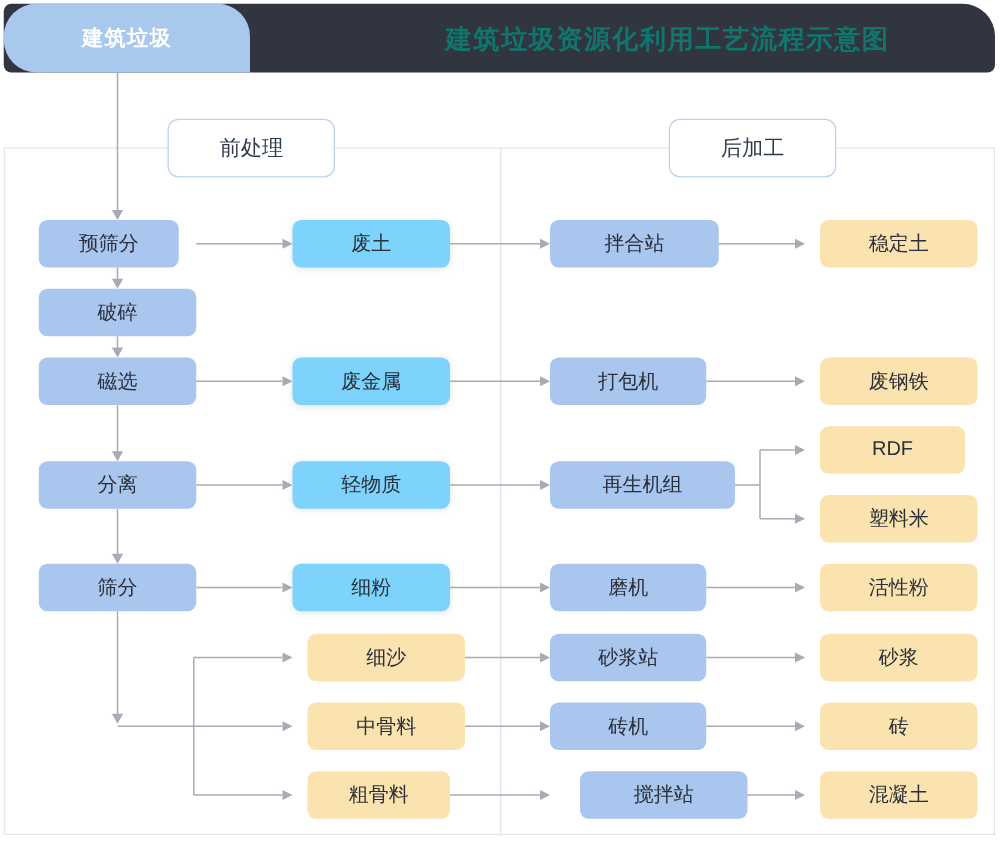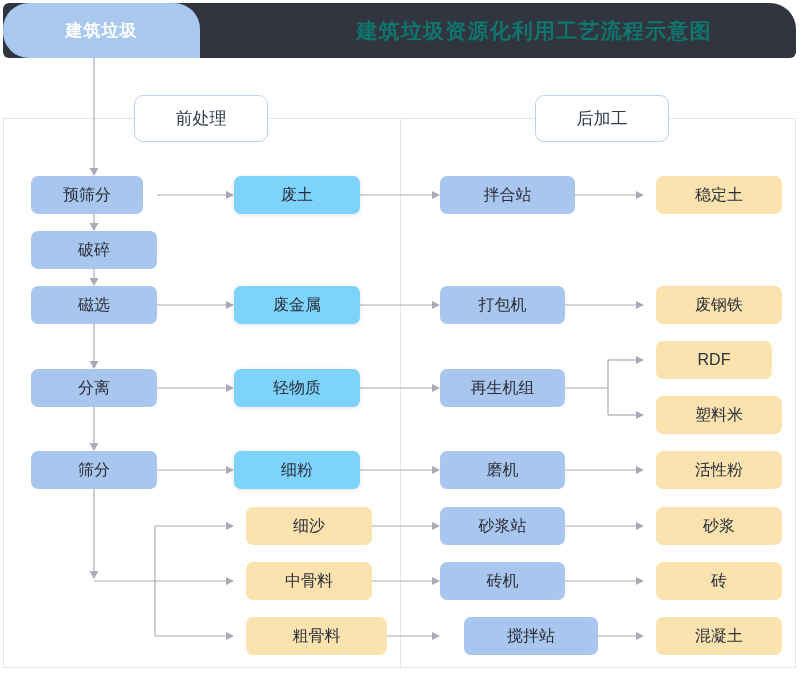--- a/index.html
+++ b/index.html
@@ -159,25 +159,25 @@
   <div class="node blue" style="left:31px;top:286px;width:126px;">磁选</div>
   <div class="node blue" style="left:31px;top:369px;width:126px;">分离</div>
   <div class="node blue" style="left:31px;top:451px;width:126px;">筛分</div>
 
   <div class="node white" style="left:234px;top:176px;width:126px;">废土</div>
   <div class="node white" style="left:234px;top:286px;width:126px;">废金属</div>
   <div class="node white" style="left:234px;top:369px;width:126px;">轻物质</div>
   <div class="node white" style="left:234px;top:451px;width:126px;">细粉</div>
   <div class="node yellow" style="left:234px;top:507px;width:126px;">细沙</div>
   <div class="node yellow" style="left:234px;top:562px;width:126px;">中骨料</div>
-  <div class="node yellow" style="left:234px;top:617px;width:141px;">粗骨料</div>
+  <div class="node yellow" style="left:234px;top:617px;width:114px;">粗骨料</div>
 
   <div class="node blue" style="left:440px;top:176px;width:135px;">拌合站</div>
   <div class="node blue" style="left:440px;top:286px;width:125px;">打包机</div>
-  <div class="node blue" style="left:440px;top:369px;width:125px;">再生机组</div>
+  <div class="node blue" style="left:440px;top:369px;width:148px;">再生机组</div>
   <div class="node blue" style="left:440px;top:451px;width:125px;">磨机</div>
   <div class="node blue" style="left:440px;top:507px;width:125px;">砂浆站</div>
   <div class="node blue" style="left:440px;top:562px;width:125px;">砖机</div>
   <div class="node blue" style="left:464px;top:617px;width:134px;">搅拌站</div>
 
   <div class="node yellow" style="left:644px;top:176px;width:126px;">稳定土</div>
   <div class="node yellow" style="left:644px;top:286px;width:126px;">废钢铁</div>
   <div class="node yellow" style="left:644px;top:341px;width:116px;">RDF</div>
   <div class="node yellow" style="left:644px;top:396px;width:126px;">塑料米</div>
   <div class="node yellow" style="left:644px;top:451px;width:126px;">活性粉</div>

